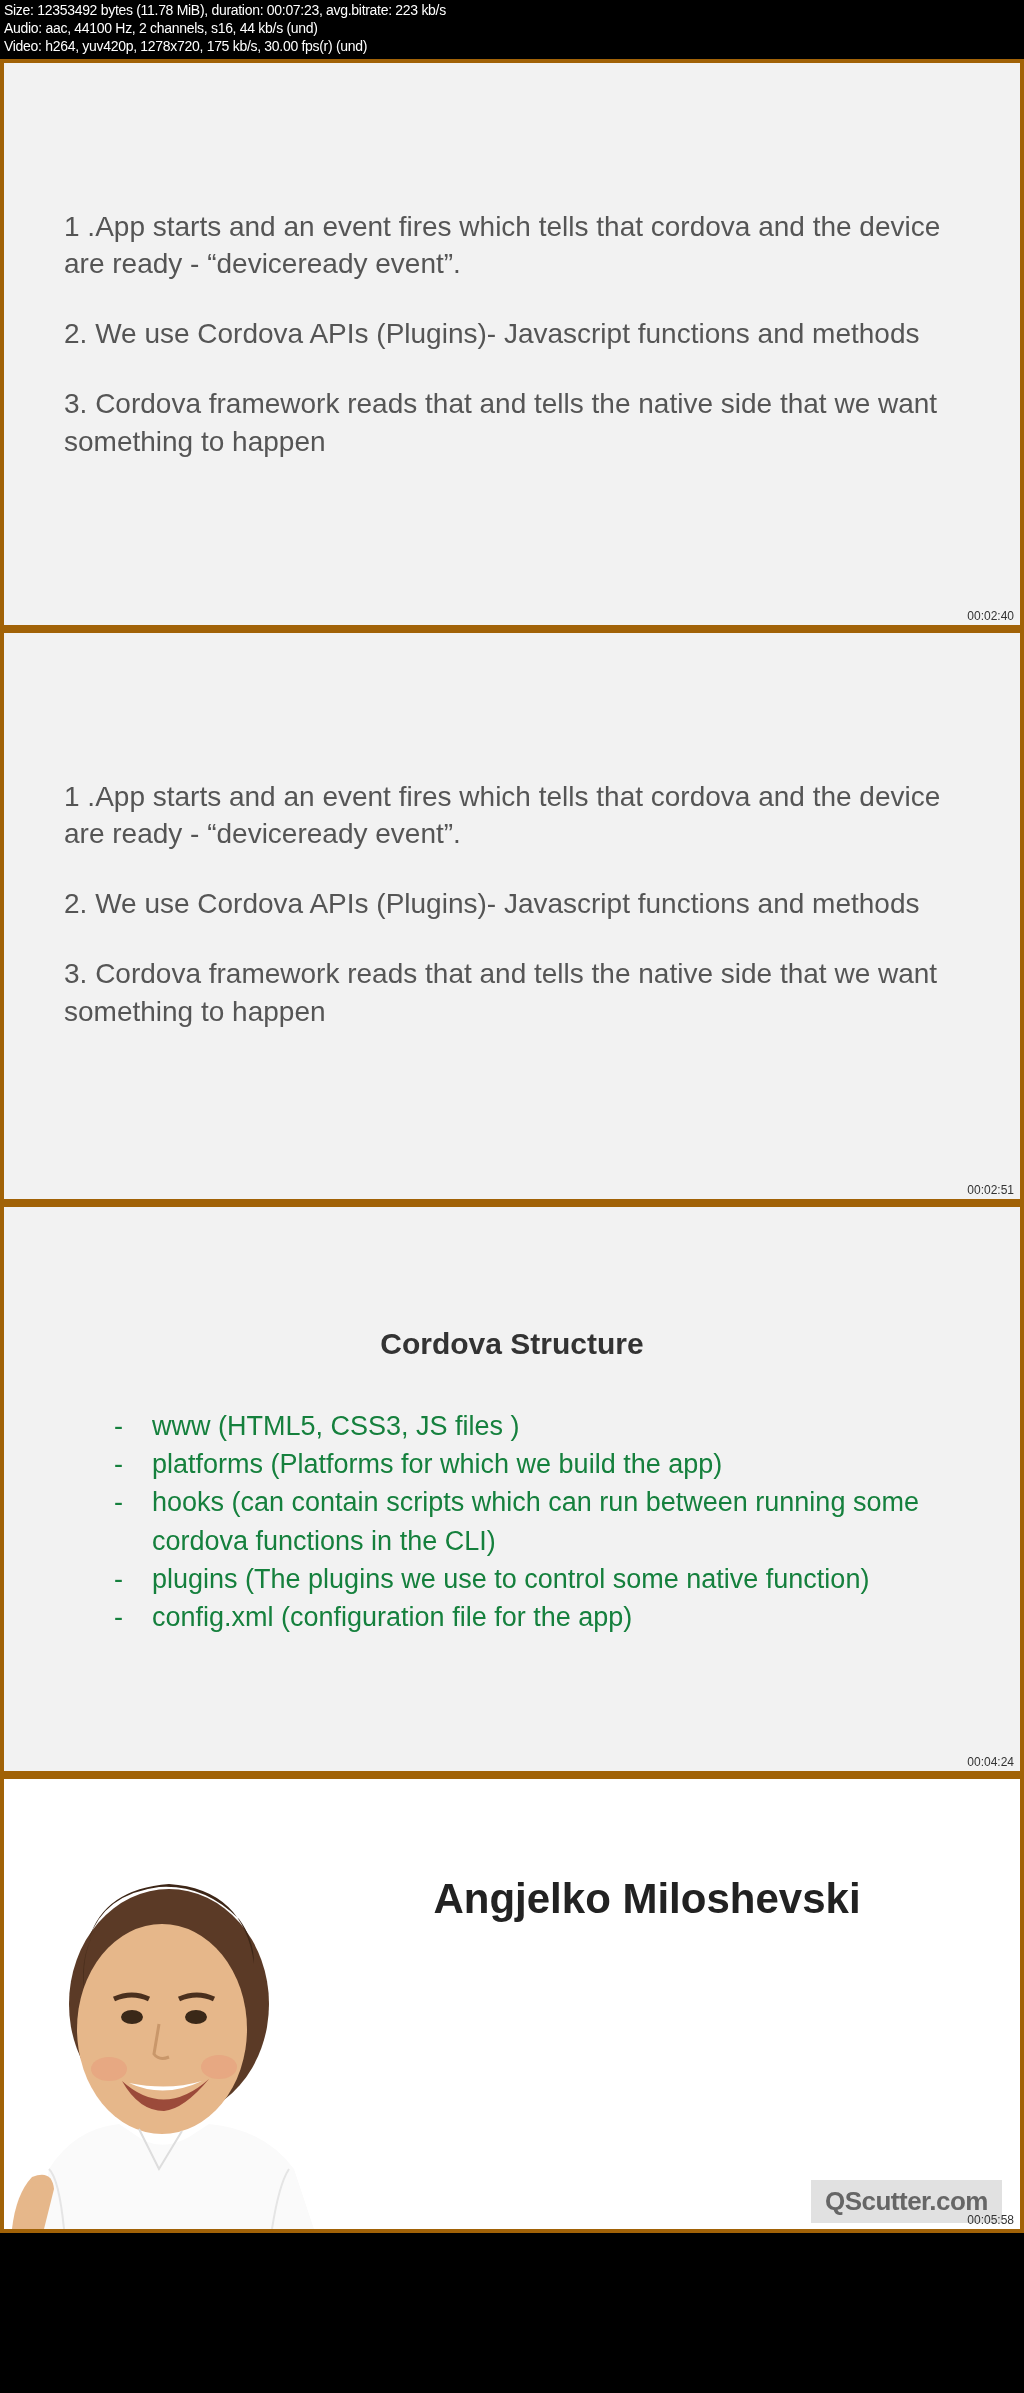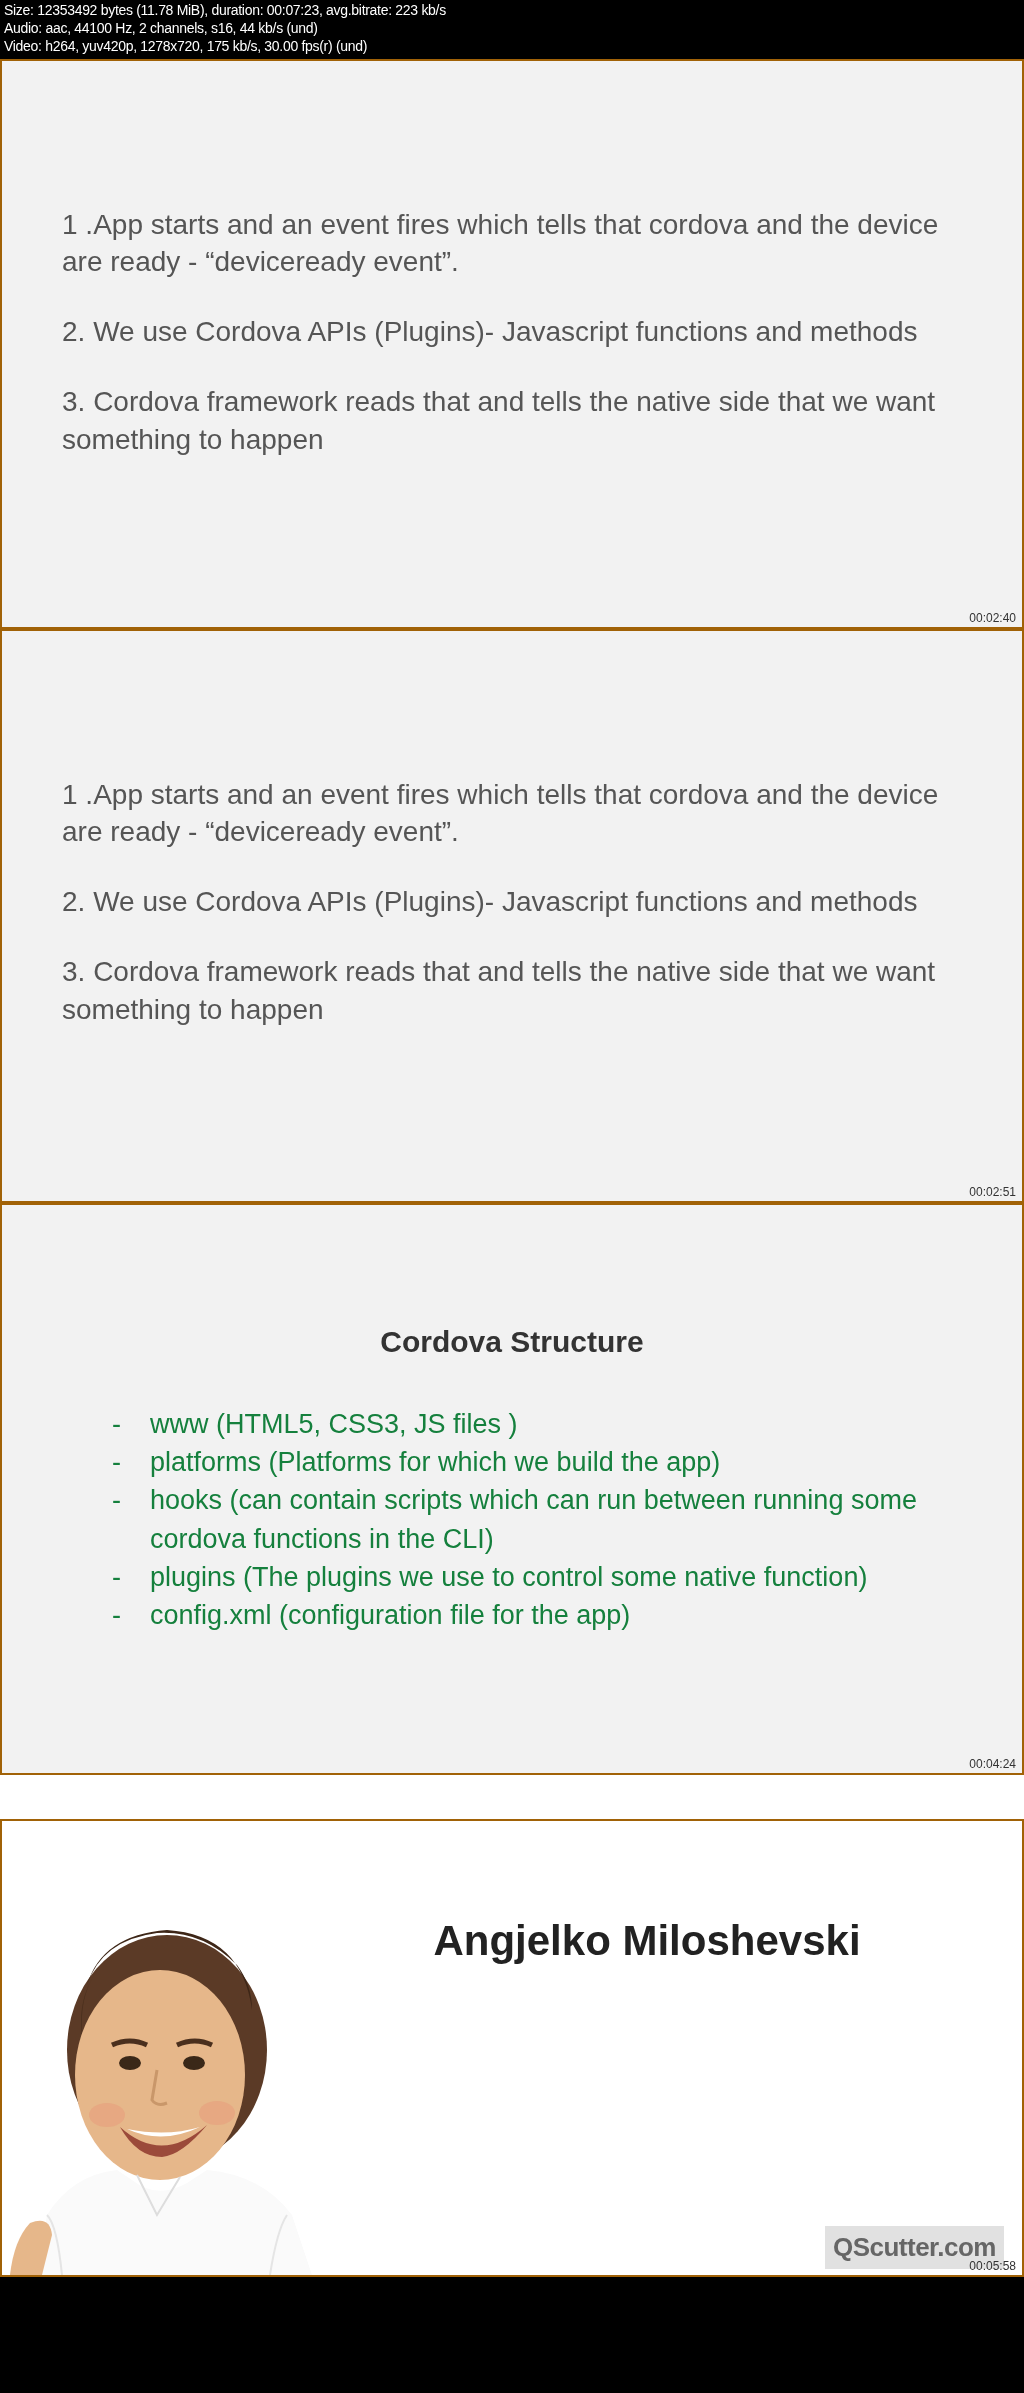--- a/index.html
+++ b/index.html
@@ -17,36 +17,35 @@
       font-family: "Arial Narrow", Arial, sans-serif;
       font-stretch: condensed;
       letter-spacing: -0.3px;
     }
     .frames-container {
       background: #fff;
     }
     .frame {
       position: relative;
       background: #f2f2f2;
-      border: 2px solid #a16207;
+      border: 4px solid #a16207;
       width: 100%;
     }
     .frame-tall {
       height: 570px;
     }
     .frame-medium {
       height: 574px;
     }
     .frame-structure {
       height: 572px;
     }
     .frame-author {
       height: 458px;
       background: #fff;
-      margin-top: 44px;
     }
     .content-text {
       padding: 145px 60px 40px 60px;
       color: #555;
       font-size: 28px;
       line-height: 1.35;
     }
     .content-text p {
       margin-bottom: 32px;
     }
@@ -129,21 +128,21 @@
     }
     .quote-name {
       font-weight: bold;
       color: #333;
     }
     .watermark {
       position: absolute;
       bottom: 6px;
       right: 18px;
       background: rgba(220,220,220,0.85);
-      padding: 6px 8px;
+      padding: 6px 14px;
       font-size: 26px;
       font-weight: bold;
       color: #666;
       letter-spacing: -0.5px;
     }
   </style>
 </head>
 <body>
 
 <div class="metadata-bar">

